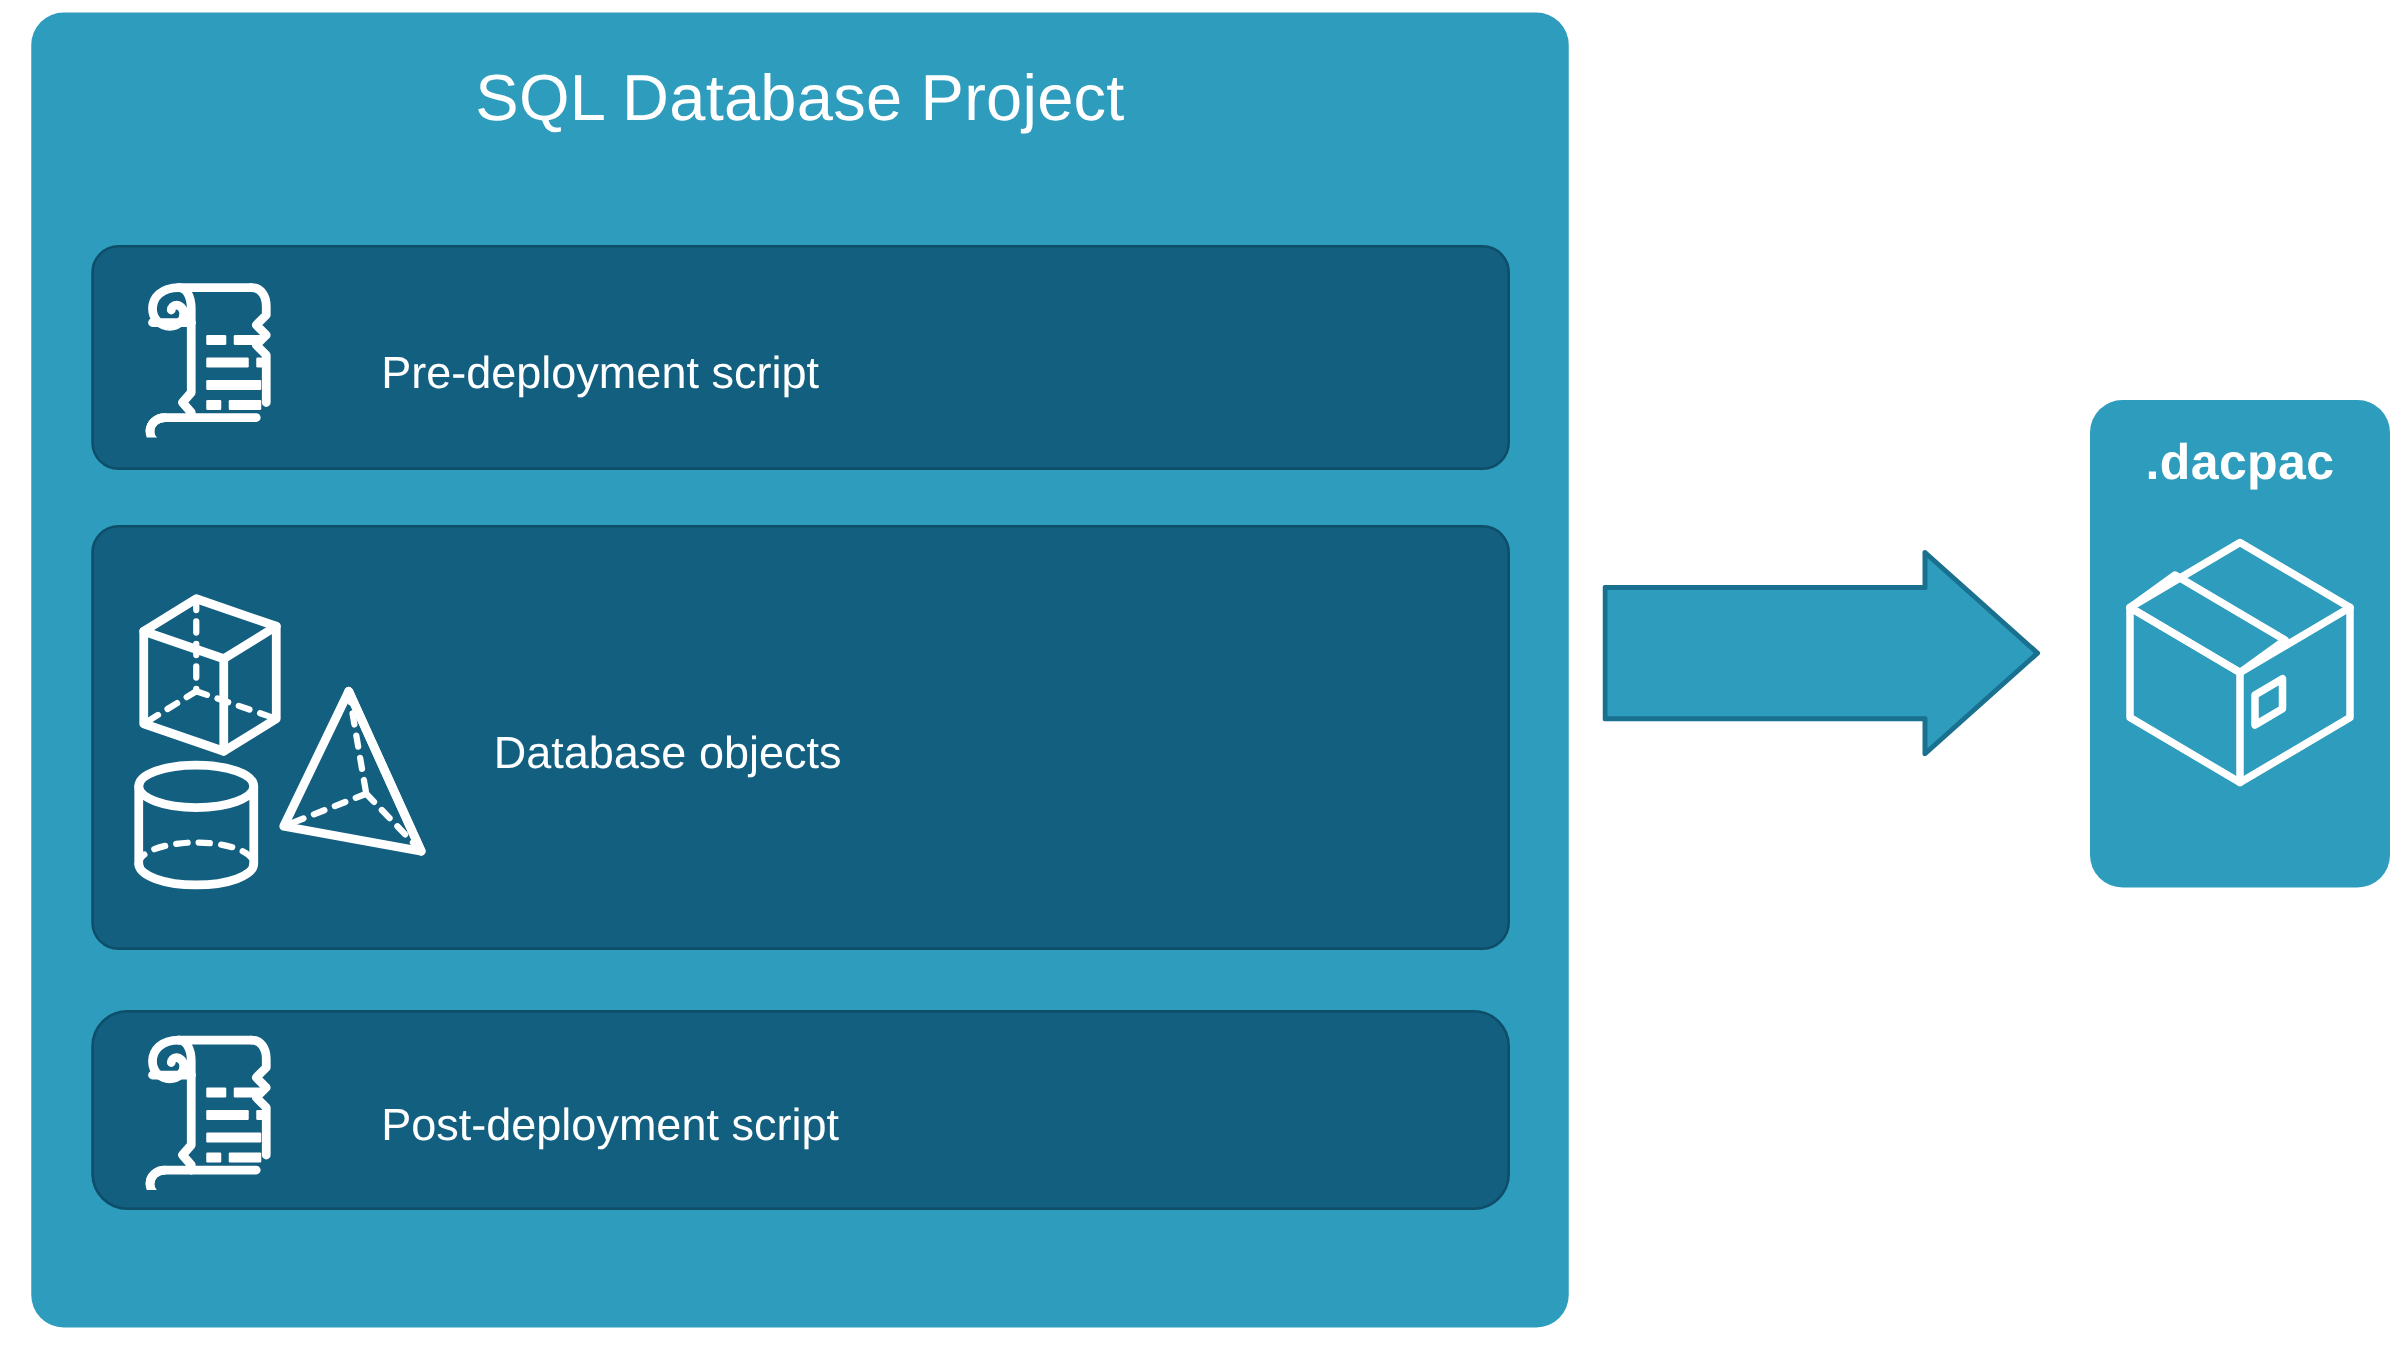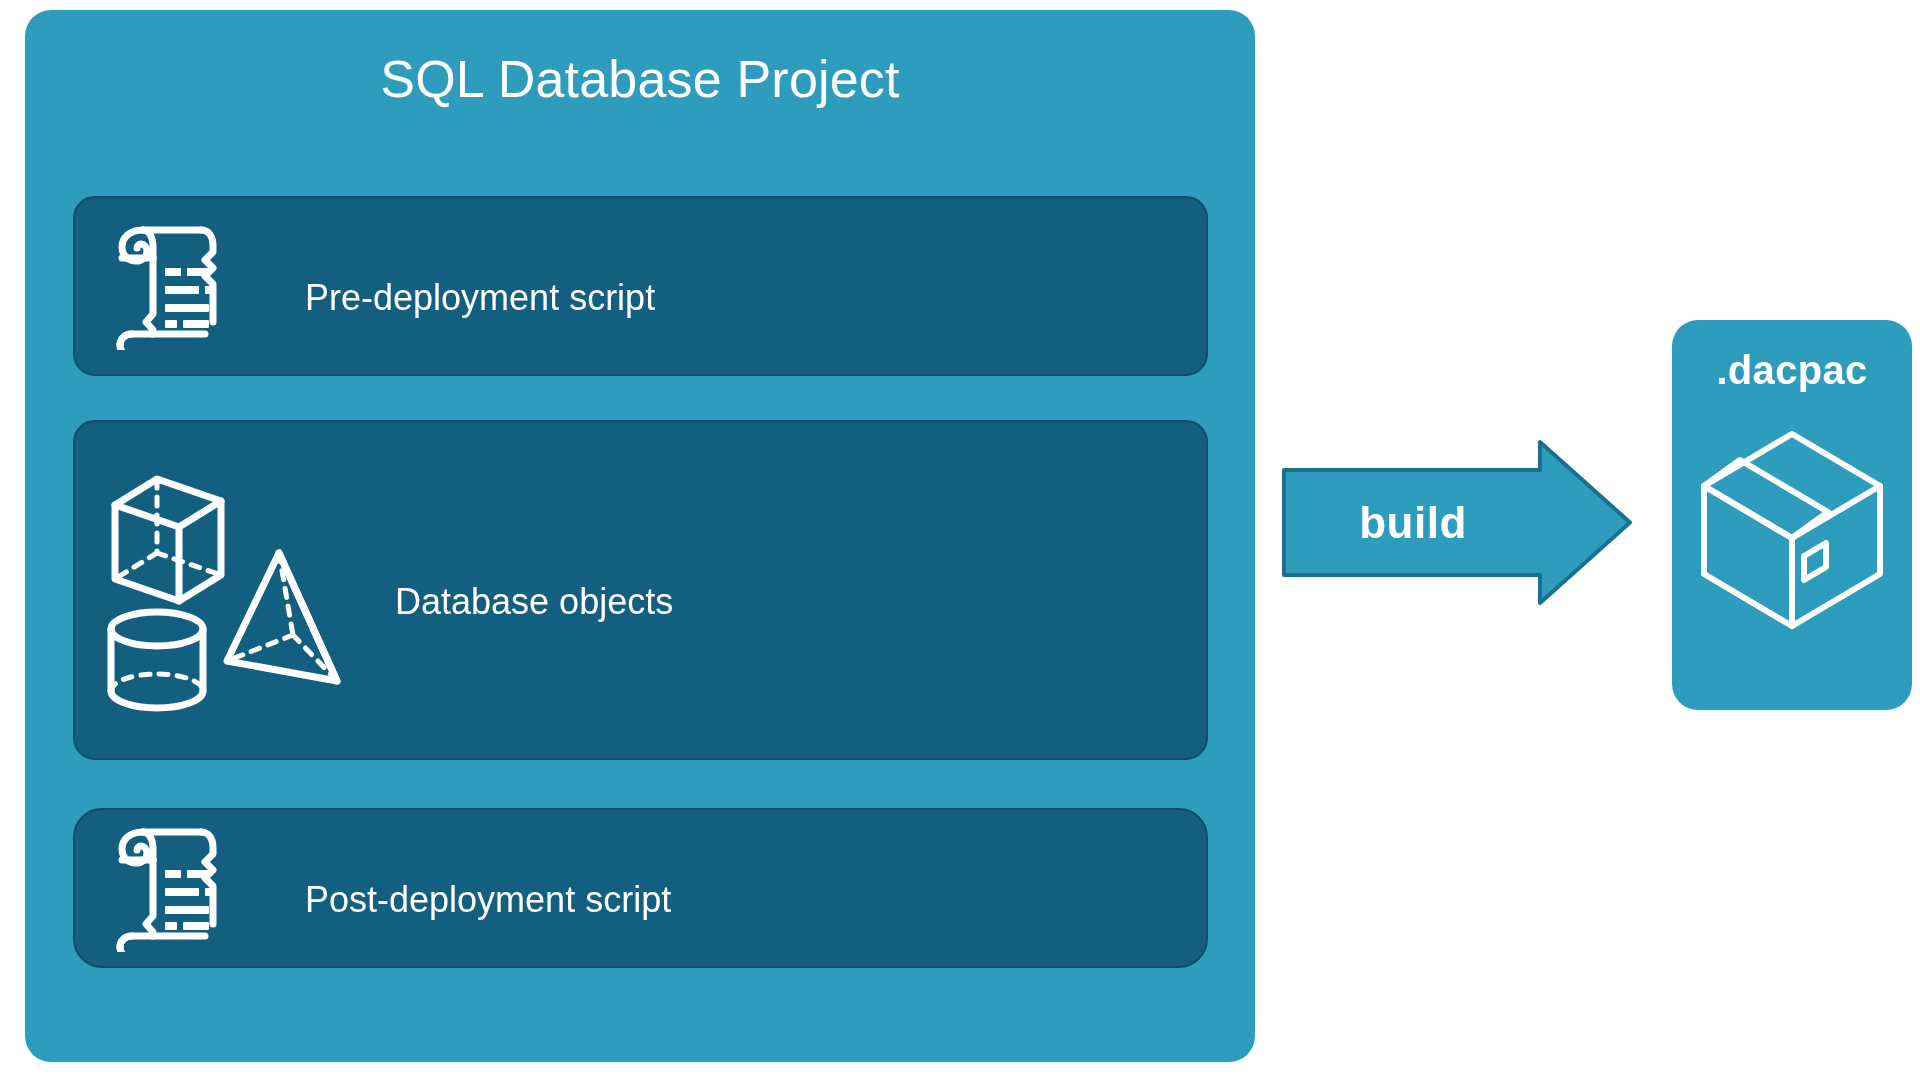--- a/index.html
+++ b/index.html
@@ -225,21 +225,20 @@
         <span class="line">Post-deployment script</span>
       </div>
     </div>
 
   </div>
 
   <div class="build-arrow">
     <svg viewBox="0 0 350 165" xmlns="http://www.w3.org/2000/svg">
       <path d="M2 30 H258 V2 L348 82.5 L258 163 V135 H2 Z" fill="#2E9DBD" stroke="#19708F" stroke-width="4" stroke-linejoin="round"></path>
     </svg>
-    <div class="arrow-text">build</div>
   </div>
 
   <div class="dacpac">
     <div class="dacpac-label">.dacpac</div>
     <div class="dacpac-icon">
       <svg viewBox="0 0 192 210" xmlns="http://www.w3.org/2000/svg">
         <g fill="none" stroke="#FFFFFF" stroke-width="6" stroke-linejoin="round" stroke-linecap="round">
 
           <path d="M8 62 L96 10 L184 62 L184 150 L96 202 L8 150 Z"></path>
 

